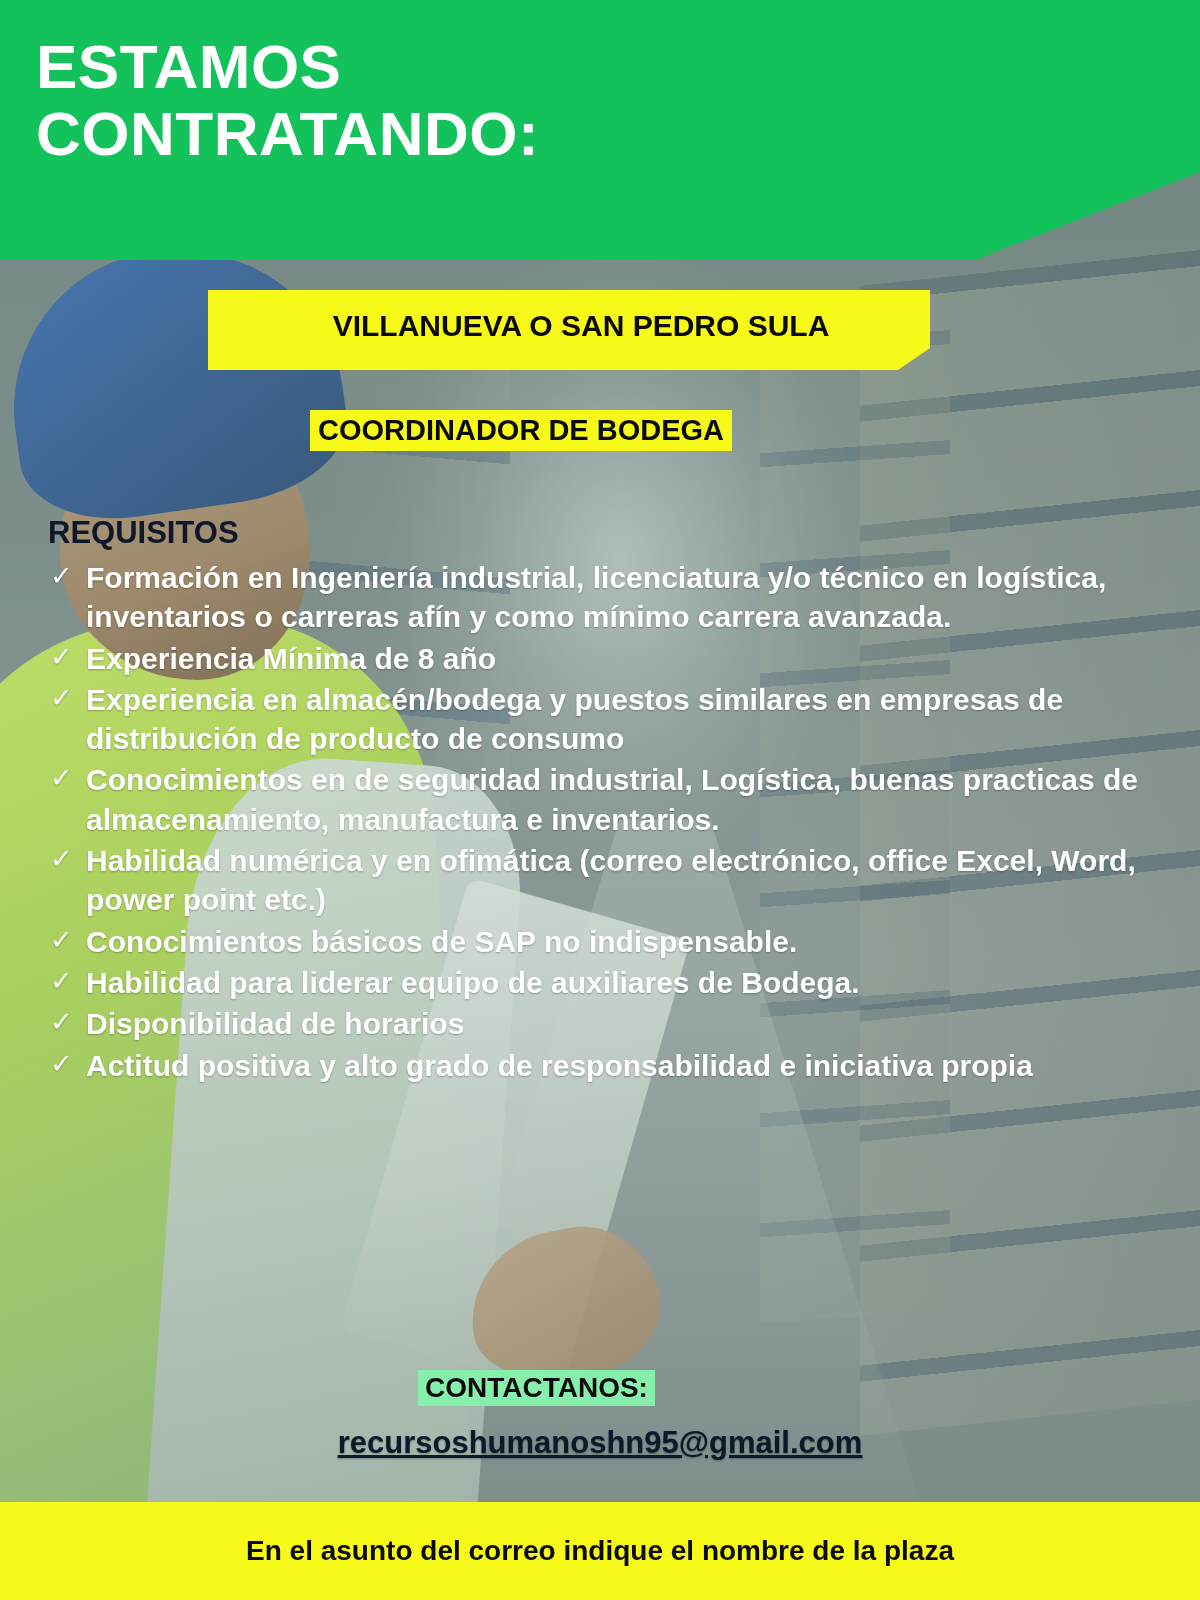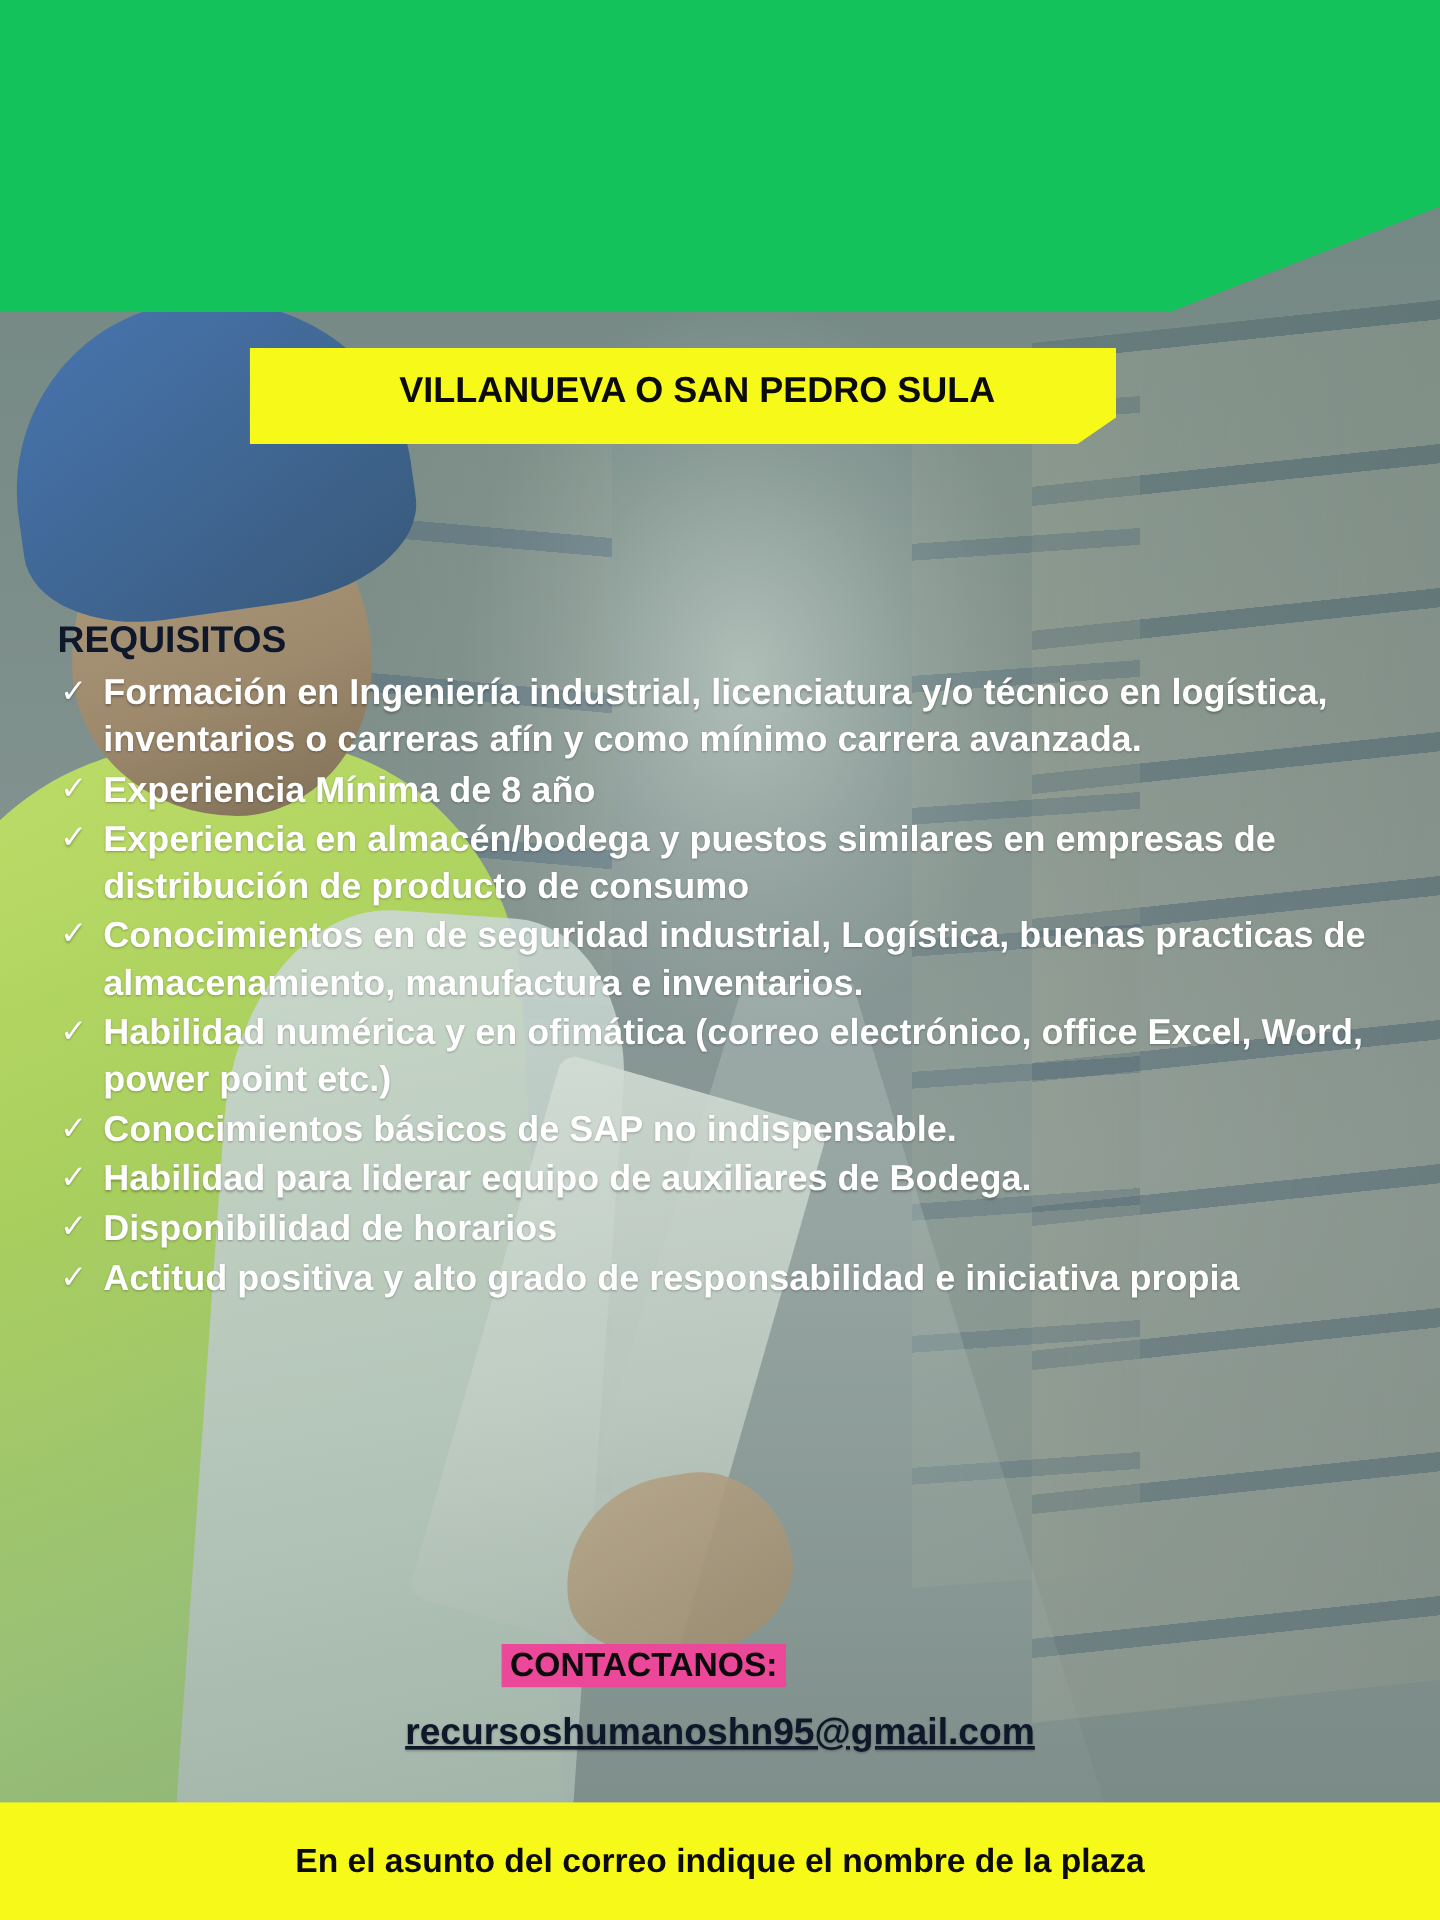--- a/index.html
+++ b/index.html
@@ -231,21 +231,21 @@
     color: #ffffff;
     font-weight: normal;
   }
 
   
   .contact-label {
     position: absolute;
     left: 418px;
     top: 1370px;
     padding: 2px 7px;
-    background: #ec4899;
+    background: #86efac;
     color: #0b0b0b;
     font-size: 28px;
     font-weight: bold;
   }
   .contact-email {
     position: absolute;
     left: 0;
     top: 1425px;
     width: 1200px;
     text-align: center;
@@ -291,24 +291,27 @@
     <div class="worker-body"></div>
     <div class="worker-shirt"></div>
     <div class="tablet"></div>
     <div class="hand"></div>
     <div class="worker-head"></div>
     <div class="worker-helmet"></div>
   </div>
   <div class="wash"></div>
 
   <div class="header-band"></div>
+  <div class="header-title">ESTAMOS
+CONTRATANDO:</div>
 
   <div class="loc-band"></div>
   <div class="loc-text">VILLANUEVA O SAN PEDRO SULA</div>
 
+  <div class="role-text">COORDINADOR DE BODEGA</div>
 
   <div class="req-title">REQUISITOS</div>
   <ul class="req-list">
     <li class="req-item">
       <span class="check">✓</span>
       <span>Formación en Ingeniería industrial, licenciatura y/o técnico en logística, inventarios o carreras afín y como mínimo carrera avanzada.</span>
     </li>
     <li class="req-item">
       <span class="check">✓</span>
       <span>Experiencia Mínima de 8 año</span>

